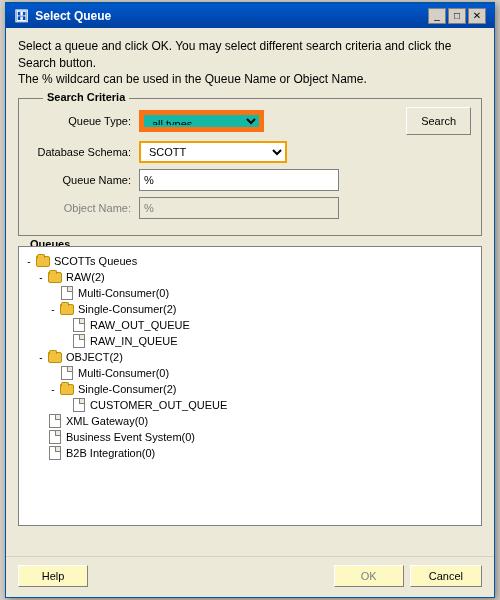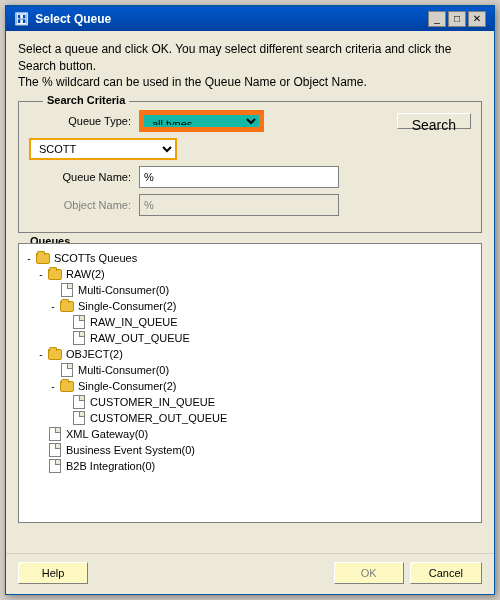--- a/index.html
+++ b/index.html
@@ -121,23 +121,23 @@
     input[type="text"].disabled {
       background: #ece9d8;
       color: #808080;
     }
     .search-btn {
       background: #ece9d8;
       border: 1px solid #808080;
       border-top: 1px solid #fff;
       border-left: 1px solid #fff;
       padding: 3px 14px;
-      font-size: 14px;
+      font-size: 11px;
       cursor: pointer;
-      height: 16px;
+      height: 28px;
       margin-left: 10px;
     }
     .queues-group {
       border: 1px solid #808080;
       background: white;
       position: relative;
       height: 280px;
       overflow-y: auto;
     }
     .queues-group-label {
@@ -280,20 +280,21 @@
           <select>
             <option>all types</option>
             <option>RAW</option>
             <option>OBJECT</option>
           </select>
         </div>
         <button class="search-btn">Search</button>
       </div>
 
       <div class="form-row">
+        <span class="form-label">Database Schema:</span>
         <div class="form-control">
           <select class="schema-select">
             <option>SCOTT</option>
             <option>SYS</option>
             <option>SYSTEM</option>
           </select>
         </div>
       </div>
 
       <div class="form-row">
@@ -346,29 +347,29 @@
                 <span class="folder-icon"></span>
               </span>
             <span class="tree-text">Single-Consumer(2)</span>
           </div>
 
           <div class="tree-item indent3">
             <span class="tree-expand"></span>
             <span class="tree-icon">
                 <span class="file-icon"></span>
               </span>
+            <span class="tree-text">RAW_OUT_QUEUE</span>
+          </div>
+
+          <div class="tree-item indent3">
+            <span class="tree-expand"></span>
+            <span class="tree-icon">
+                <span class="file-icon"></span>
+              </span>
             <span class="tree-text">RAW_IN_QUEUE</span>
-          </div>
-
-          <div class="tree-item indent3">
-            <span class="tree-expand"></span>
-            <span class="tree-icon">
-                <span class="file-icon"></span>
-              </span>
-            <span class="tree-text">RAW_OUT_QUEUE</span>
           </div>
 
           <div class="tree-item indent1">
             <span class="tree-expand">-</span>
             <span class="tree-icon">
                 <span class="folder-icon"></span>
               </span>
             <span class="tree-text">OBJECT(2)</span>
           </div>
 
@@ -381,27 +382,20 @@
           </div>
 
           <div class="tree-item indent2">
             <span class="tree-expand">-</span>
             <span class="tree-icon">
                 <span class="folder-icon"></span>
               </span>
             <span class="tree-text">Single-Consumer(2)</span>
           </div>
 
-          <div class="tree-item indent3">
-            <span class="tree-expand"></span>
-            <span class="tree-icon">
-                <span class="file-icon"></span>
-              </span>
-            <span class="tree-text">CUSTOMER_IN_QUEUE</span>
-          </div>
 
           <div class="tree-item indent3">
             <span class="tree-expand"></span>
             <span class="tree-icon">
                 <span class="file-icon"></span>
               </span>
             <span class="tree-text">CUSTOMER_OUT_QUEUE</span>
           </div>
 
           <div class="tree-item indent1">

